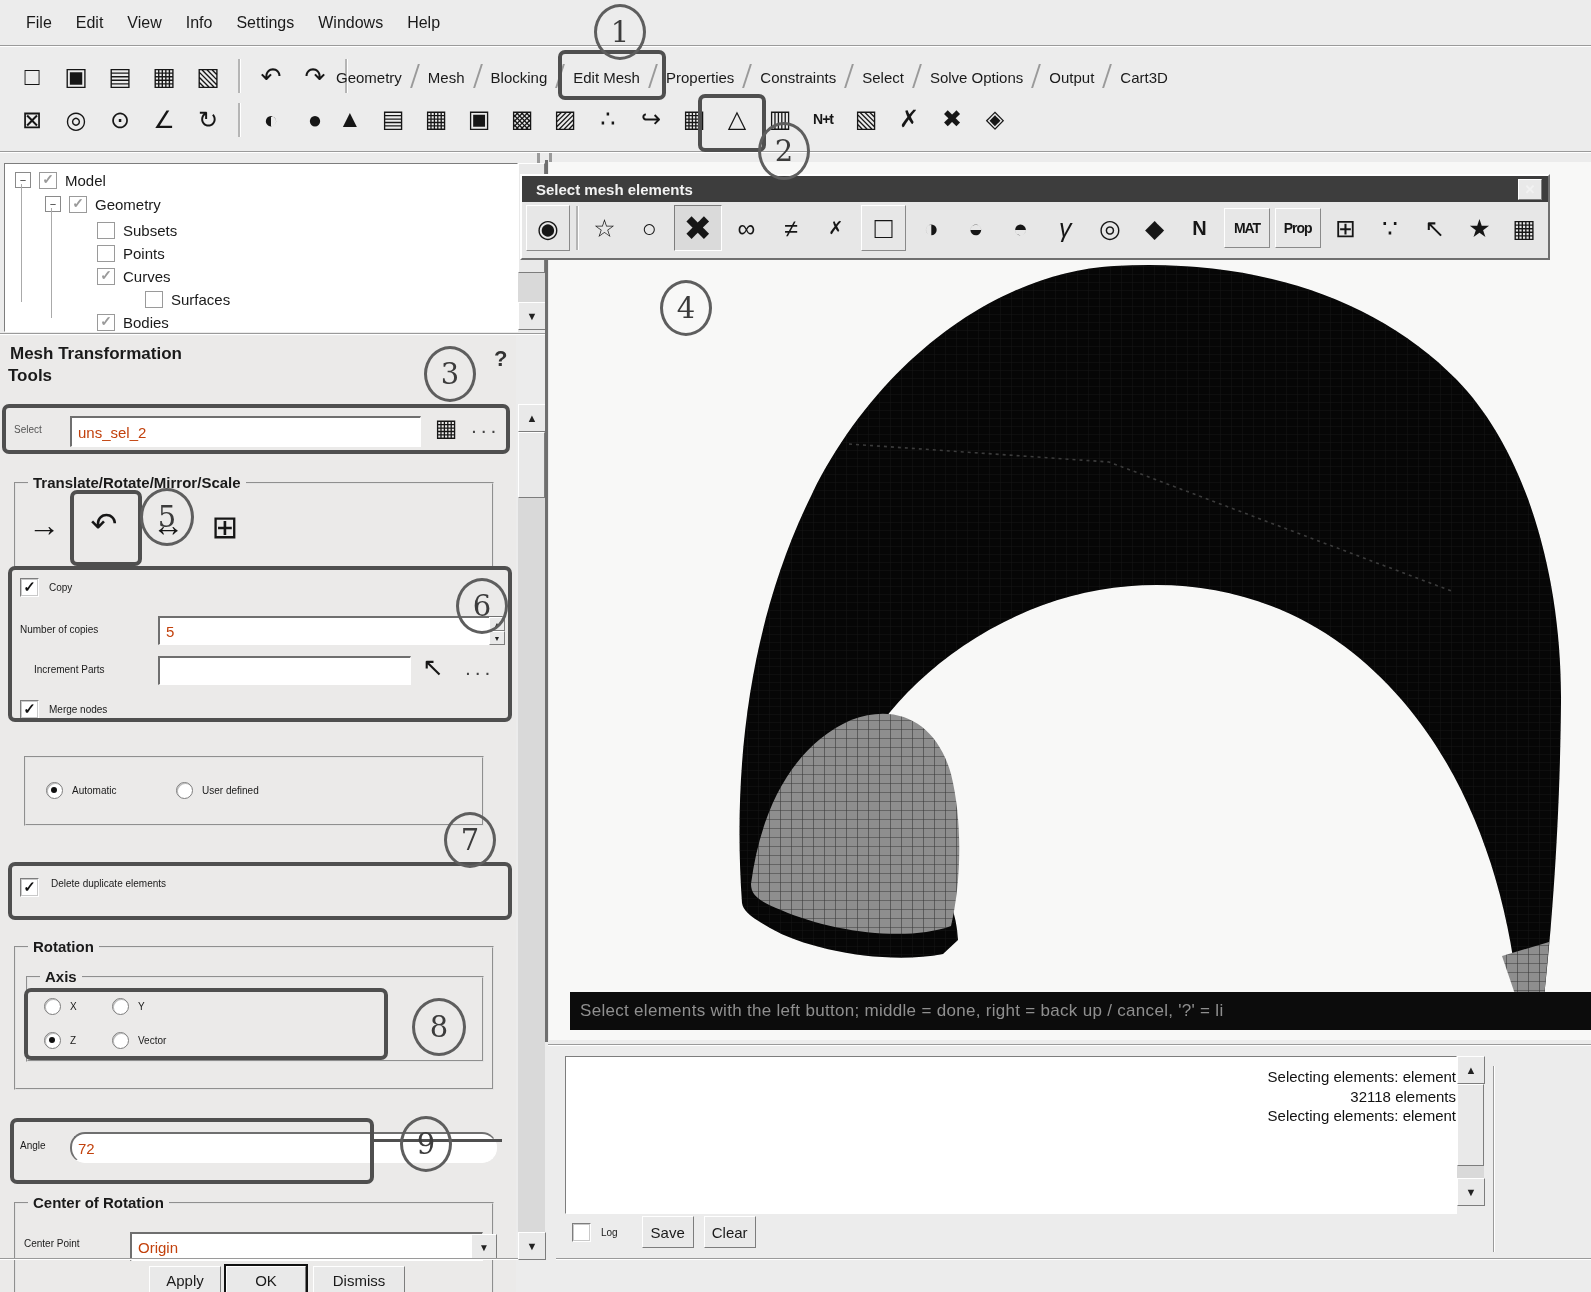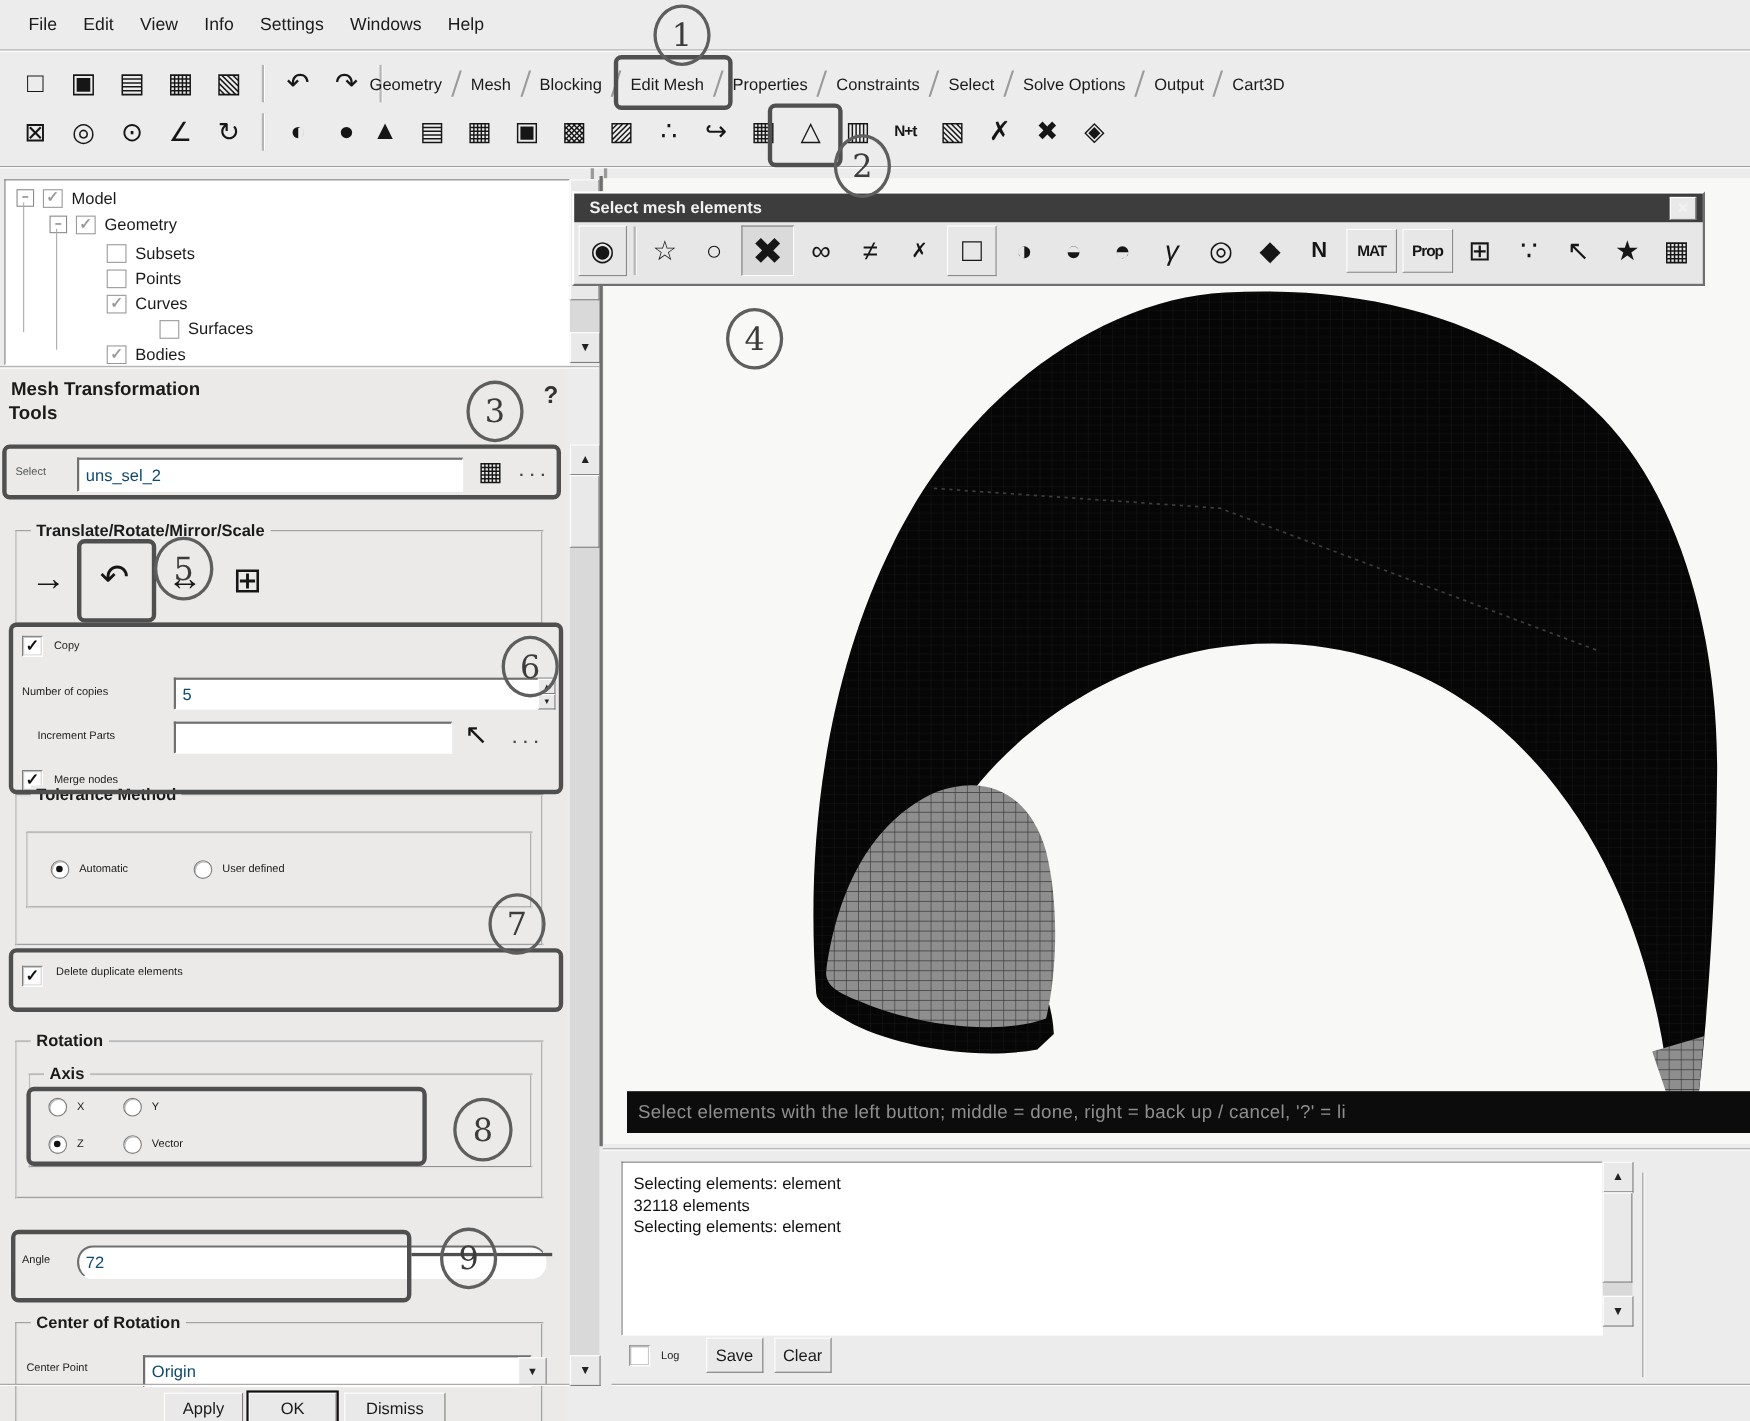--- a/index.html
+++ b/index.html
@@ -38,21 +38,21 @@
       border-right:1px solid #fff;border-bottom:1px solid #fff;box-shadow:inset 0 0 0 1px #c9c9c9;
       display:flex;align-items:center;justify-content:center;font-size:15px;font-weight:bold;color:#111;}
   .cb[data-checked="true"]::after{content:"✓";margin-top:-2px;}
   .radio{width:15px;height:15px;border-radius:50%;background:#fff;
          border:1px solid #7d7d7d;box-shadow:inset 1px 1px 0 #bdbdbd;position:relative;}
   .radio[data-checked="true"]::after{content:"";position:absolute;left:4px;top:4px;width:6px;height:6px;
          border-radius:50%;background:#111;}
   .lbl{font-size:10px;white-space:nowrap;}
   .input{background:#fff;border-top:2px solid #6f6f6f;border-left:2px solid #6f6f6f;
          border-right:1px solid #fff;border-bottom:1px solid #fff;font-size:15px;
-         font-family:"Liberation Sans",sans-serif;padding:2px 6px;color:#0c4a6e;}
+         font-family:"Liberation Sans",sans-serif;padding:2px 6px;color:#c2410c;}
   .btn{display:flex;align-items:center;justify-content:center;font-size:15px;cursor:default;}
   .arrow-btn{display:flex;align-items:center;justify-content:center;font-size:10px;color:#222;}
   
   .sb-track{background:#d9d9d9;}
   .sb-arrow{width:26px;height:26px;display:flex;align-items:center;justify-content:center;
             font-size:11px;color:#222;}
   
   .tree-row{position:absolute;display:flex;align-items:center;gap:8px;font-size:15px;height:20px;}
   .expander{width:14px;height:14px;background:#fff;border:1px solid #8a8a8a;font-size:11px;
             display:flex;align-items:center;justify-content:center;color:#333;}
@@ -233,23 +233,20 @@
     </div>
     <div class="abs lbl" style="left:34px;top:328px;">Increment Parts</div>
     <input class="abs input" style="left: 158px; top: 320px; width: 238px; height: 22px;" value="">
     <span class="abs tbi" style="left:416px;top:314px;width:34px;height:34px;font-size:26px;">↖</span>
     <span class="abs" style="left:466px;top:326px;font-size:14px;font-weight:bold;color:#444;letter-spacing:1px;">. . .</span>
     <div class="abs" style="left:20px;top:364px;display:flex;gap:10px;align-items:center;">
       <span class="cb" data-checked="true"></span>
       <span class="lbl">Merge nodes</span>
     </div>
 
-    <div class="abs gbox" style="left:14px;top:386px;width:476px;height:134px;">
-      <span class="gbox-title">Tolerance Method</span>
-    </div>
     <div class="abs gbox" style="left:24px;top:420px;width:456px;height:66px;"></div>
     <div class="abs" style="left:46px;top:446px;display:flex;gap:9px;align-items:center;">
       <span class="radio" data-checked="true"></span>
       <span class="lbl">Automatic</span>
     </div>
     <div class="abs" style="left:176px;top:446px;display:flex;gap:9px;align-items:center;">
       <span class="radio" data-checked="false"></span>
       <span class="lbl">User defined</span>
     </div>
 
@@ -366,21 +363,21 @@
       <span class="tbi tbi-txt cell" style="width:44px;">Prop</span>
       <span class="tbi">⊞</span>
       <span class="tbi">∵</span>
       <span class="tbi">↖</span>
       <span class="tbi">★</span>
       <span class="tbi">▦</span>
     </div>
   </div>
 
   <div class="groove-h abs" style="left:548px;top:1044px;width:1043px;"></div>
-  <div class="abs sunken loglines" style="left:565px;top:1056px;width:880px;height:146px;padding:10px 0 0 10px;overflow:hidden;">
+  <div class="abs sunken loglines" style="left:565px;top:1056px;width:880px;height:146px;padding:10px 0 0 10px;overflow:hidden;text-align:right;">
     <div>Selecting elements: element</div>
     <div>32118 elements</div>
     <div>Selecting elements: element</div>
   </div>
   <div class="abs sb-track" style="left:1457px;top:1056px;width:27px;height:148px;">
     <div class="raised sb-arrow abs" style="left:0;top:0;">▲</div>
     <div class="raised abs" style="left:0;top:28px;width:25px;height:80px;"></div>
     <div class="raised sb-arrow abs" style="left:0;top:122px;">▼</div>
   </div>
   <div class="groove-v abs" style="left:1493px;top:1066px;height:186px;"></div>

